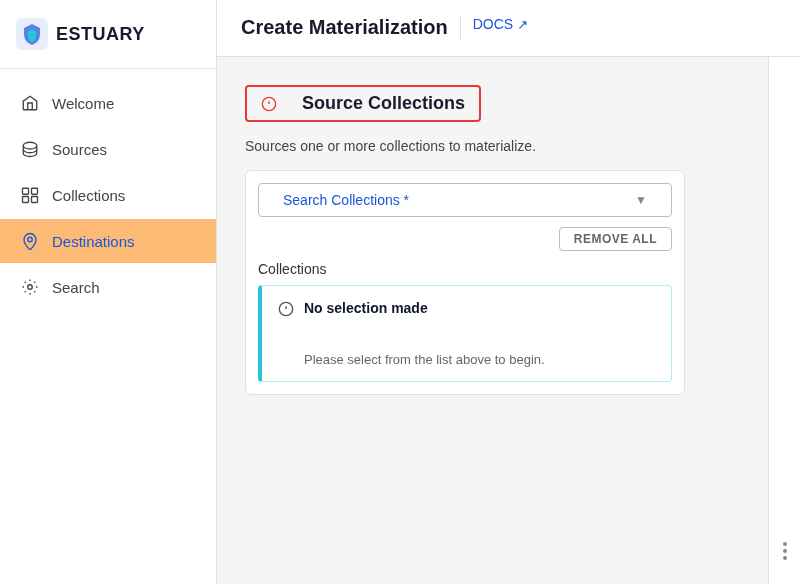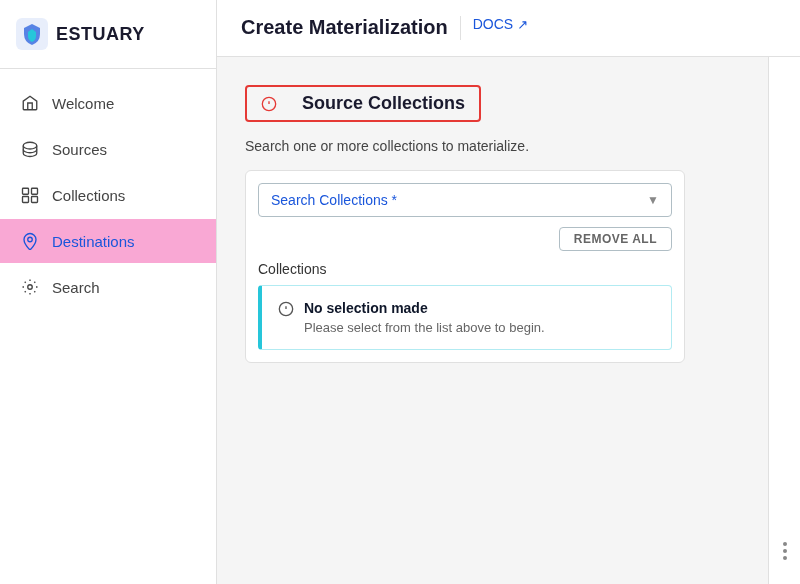--- a/index.html
+++ b/index.html
@@ -43,21 +43,21 @@
       align-items: center;
       gap: 12px;
       padding: 12px 20px;
       cursor: pointer;
       color: #444;
       font-size: 15px;
       border-radius: 0;
       transition: background 0.15s;
     }
     .nav-item.active {
-      background: #f9a8d4;
+      background: #fdba74;
       color: #1a56db;
       font-weight: 500;
     }
     .nav-icon {
       width: 20px;
       height: 20px;
       display: flex;
       align-items: center;
       justify-content: center;
       flex-shrink: 0;
@@ -154,21 +154,21 @@
       border-radius: 6px;
       padding: 12px;
       max-width: 440px;
     }
     .search-dropdown {
       display: flex;
       align-items: center;
       justify-content: space-between;
       border: 1px solid #b0bec5;
       border-radius: 4px;
-      padding: 8px 12px;
+      padding: 8px 24px;
       cursor: pointer;
       background: #fff;
       margin-bottom: 10px;
     }
     .search-label {
       color: #1a56db;
       font-size: 14px;
     }
     .chevron-icon {
       color: #888;
@@ -221,20 +221,21 @@
       gap: 4px;
     }
     .no-selection-title {
       font-size: 14px;
       font-weight: 600;
       color: #0f172a;
     }
     .no-selection-subtitle {
       font-size: 13px;
       color: #666;
+      margin-top: 32px;
     }
 
     
     .right-panel {
       width: 32px;
       border-left: 1px solid #e0e0e0;
       background: #fff;
       display: flex;
       flex-direction: column;
       align-items: center;
@@ -344,21 +345,21 @@
             <svg width="16" height="16" viewBox="0 0 24 24" fill="none" stroke="#e53935" stroke-width="2">
               <circle cx="12" cy="12" r="10"></circle>
               <line x1="12" y1="8" x2="12" y2="12"></line>
               <line x1="12" y1="16" x2="12.01" y2="16"></line>
             </svg>
           </span>
           <span class="section-title">Source Collections</span>
         </div>
       </div>
 
-      <p class="subtitle">Search one or more collections to materialize.</p>
+      <p class="subtitle">Sources one or more collections to materialize.</p>
 
       <div class="search-container">
 
         <div class="search-dropdown">
           <span class="search-label">Search Collections *</span>
           <span class="chevron-icon">▼</span>
         </div>
 
         <div class="remove-all-row">
           <button class="remove-all-btn">REMOVE ALL</button>

